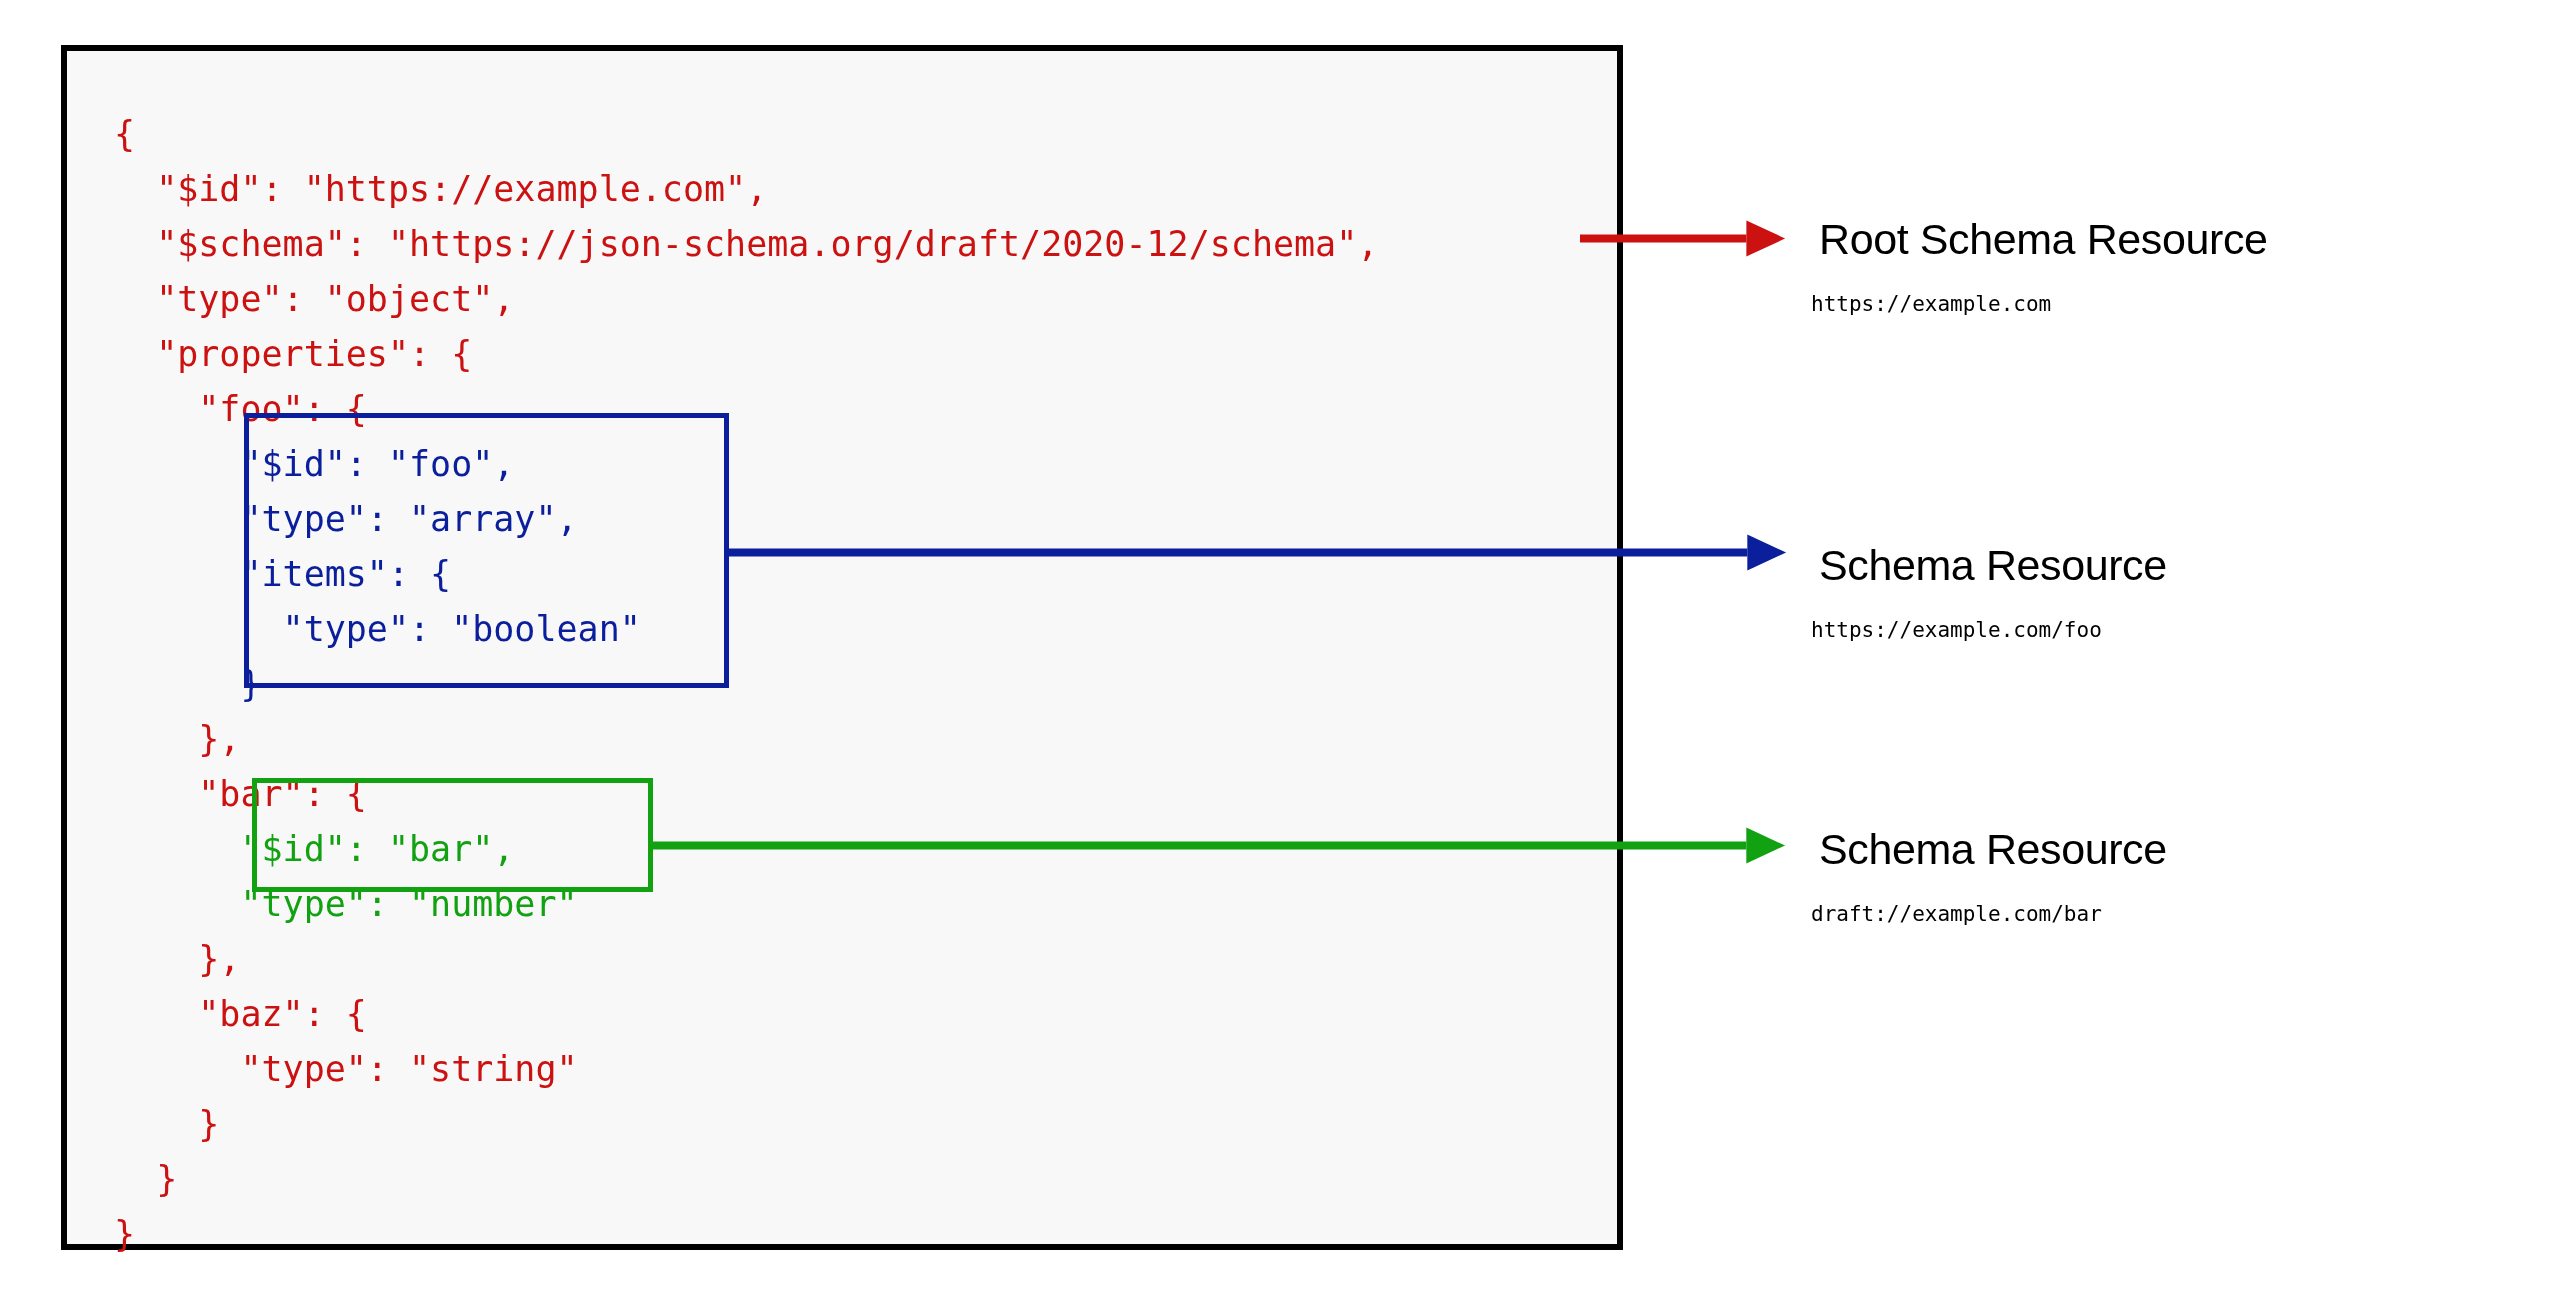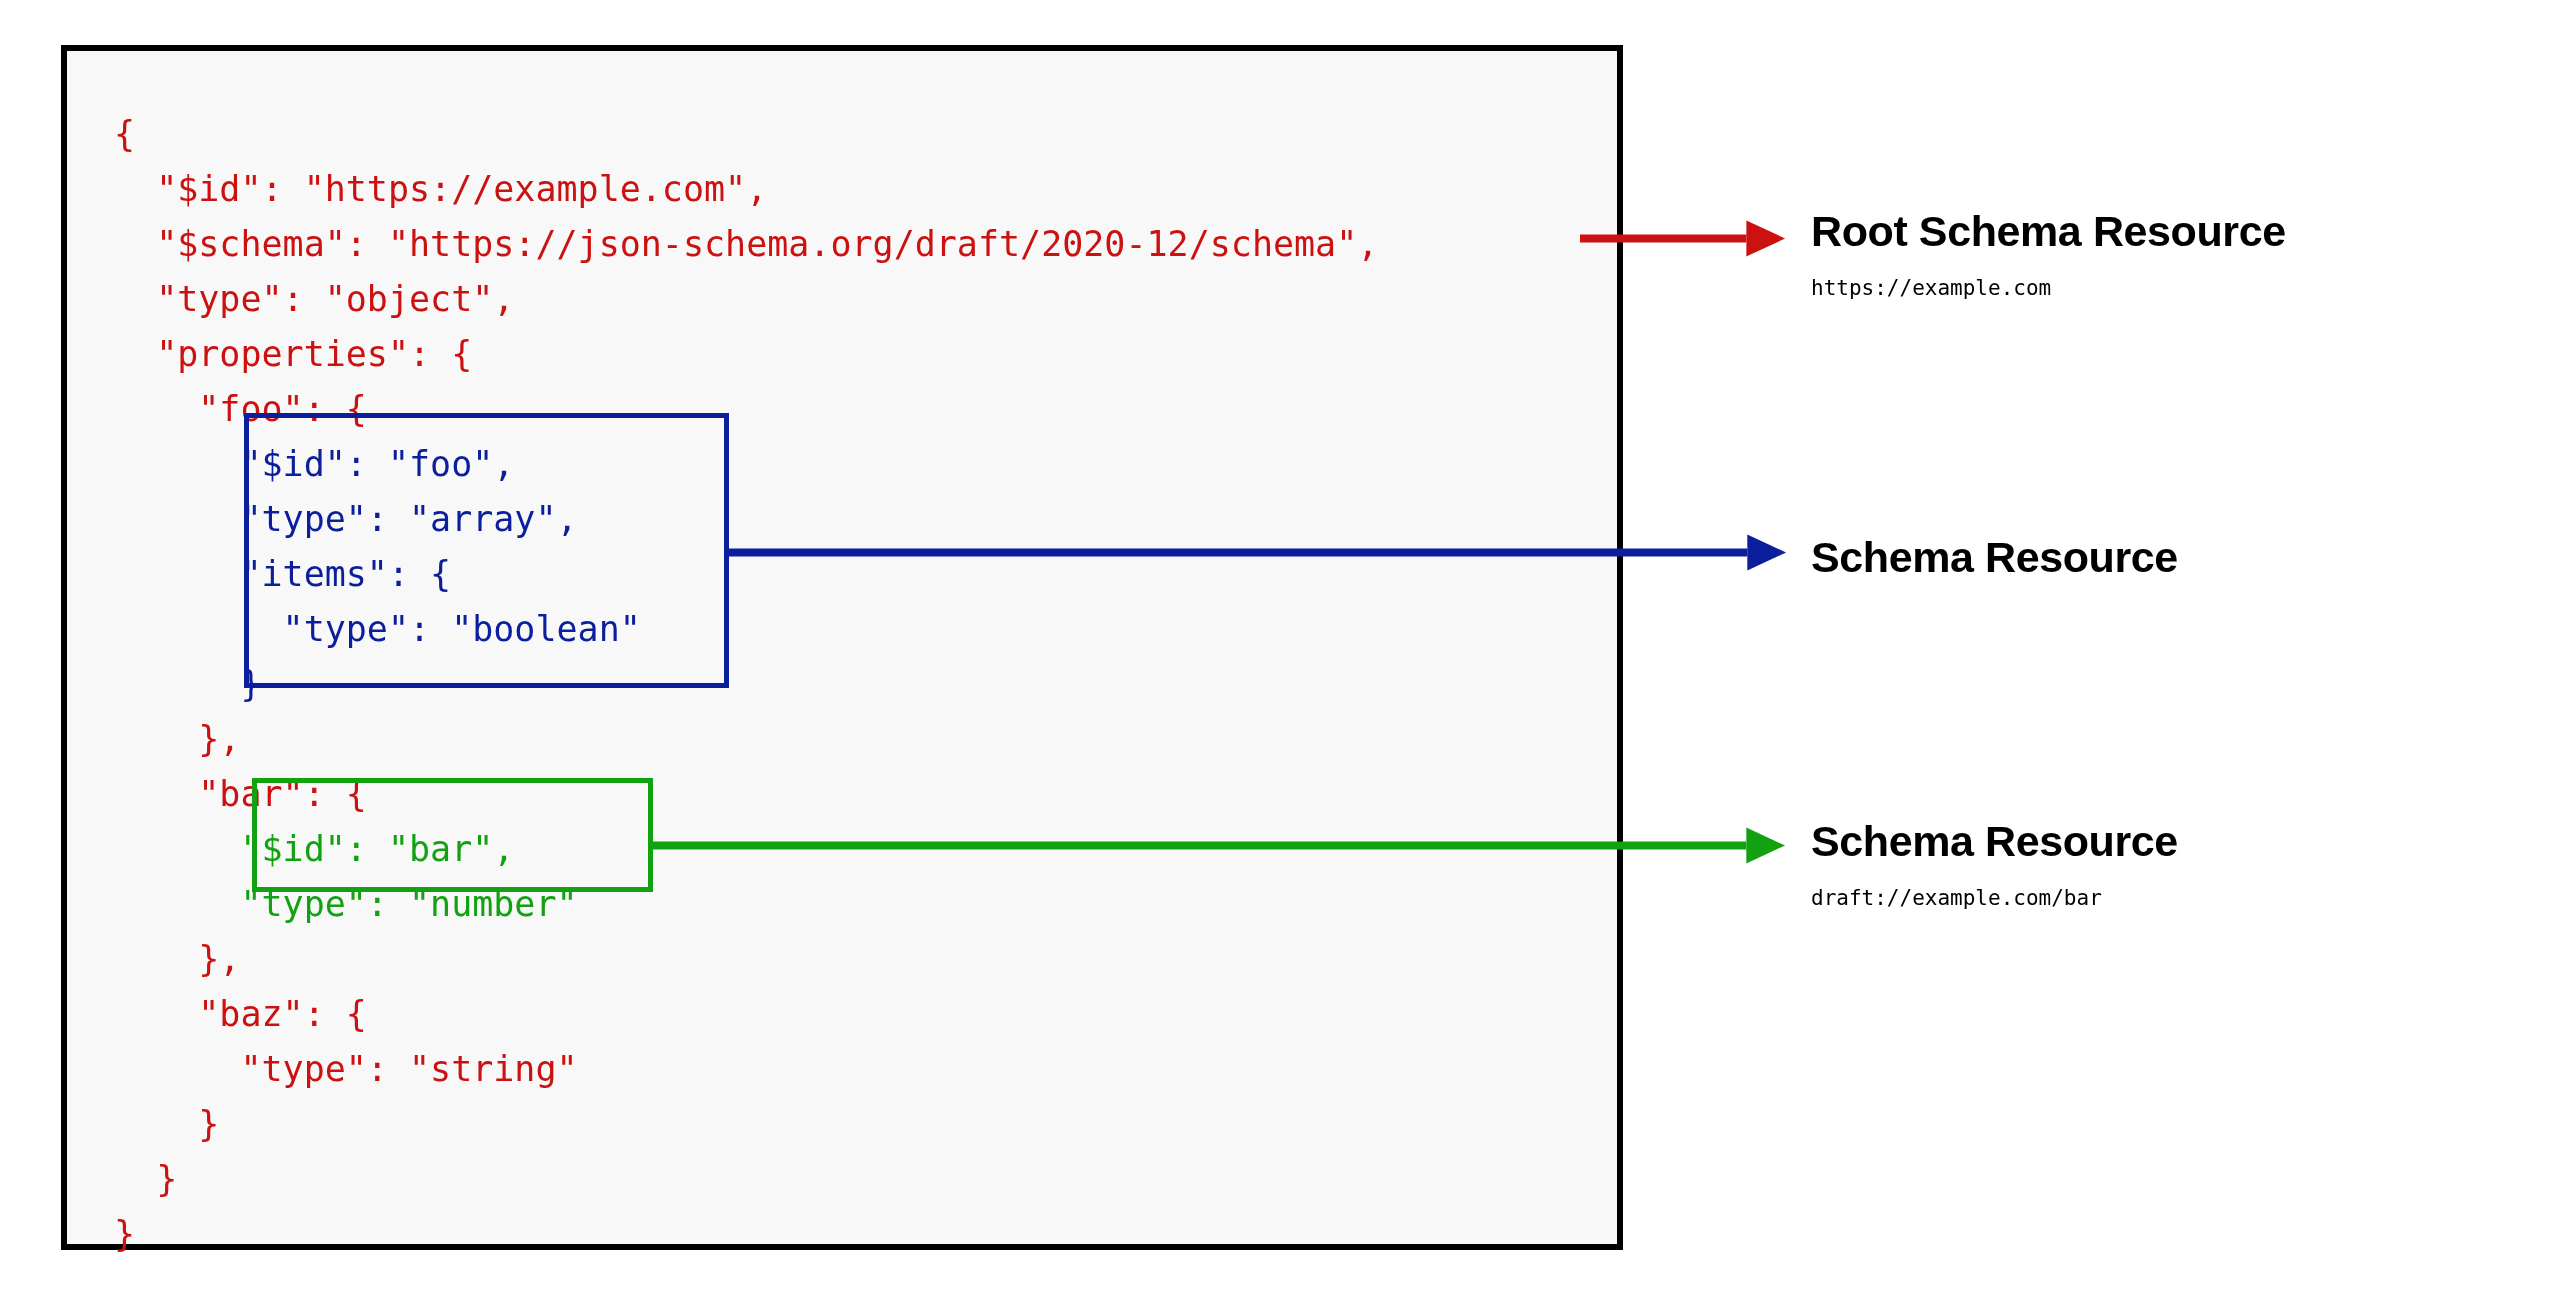--- a/index.html
+++ b/index.html
@@ -74,23 +74,23 @@
     overflow: visible;
   }
 
   
   .callout {
     position: absolute;
     left: 1811px;
     width: 733px;
   }
   .callout-title {
-    margin: 0;
+    margin: 8px;
     font-family: "Liberation Sans", sans-serif;
-    font-weight: bold;
+    font-weight: normal;
     font-size: 43px;
     letter-spacing: -0.4px;
     color: #000000;
     white-space: nowrap;
   }
   .callout-uri {
     margin: 0;
     padding-top: 20px;
     font-family: "DejaVu Sans Mono", "Liberation Mono", monospace;
     font-size: 21px;
@@ -128,20 +128,21 @@
     <polygon points="1528,6 1582,31 1528,56" fill="#11a111"></polygon>
   </svg>
 
   <div class="callout" id="callout-root">
     <p class="callout-title">Root Schema Resource</p>
     <p class="callout-uri">https://example.com</p>
   </div>
 
   <div class="callout" id="callout-foo">
     <p class="callout-title">Schema Resource</p>
+    <p class="callout-uri">https://example.com/foo</p>
   </div>
 
   <div class="callout" id="callout-bar">
     <p class="callout-title">Schema Resource</p>
     <p class="callout-uri">draft://example.com/bar</p>
   </div>
 
 </div>
 
 

